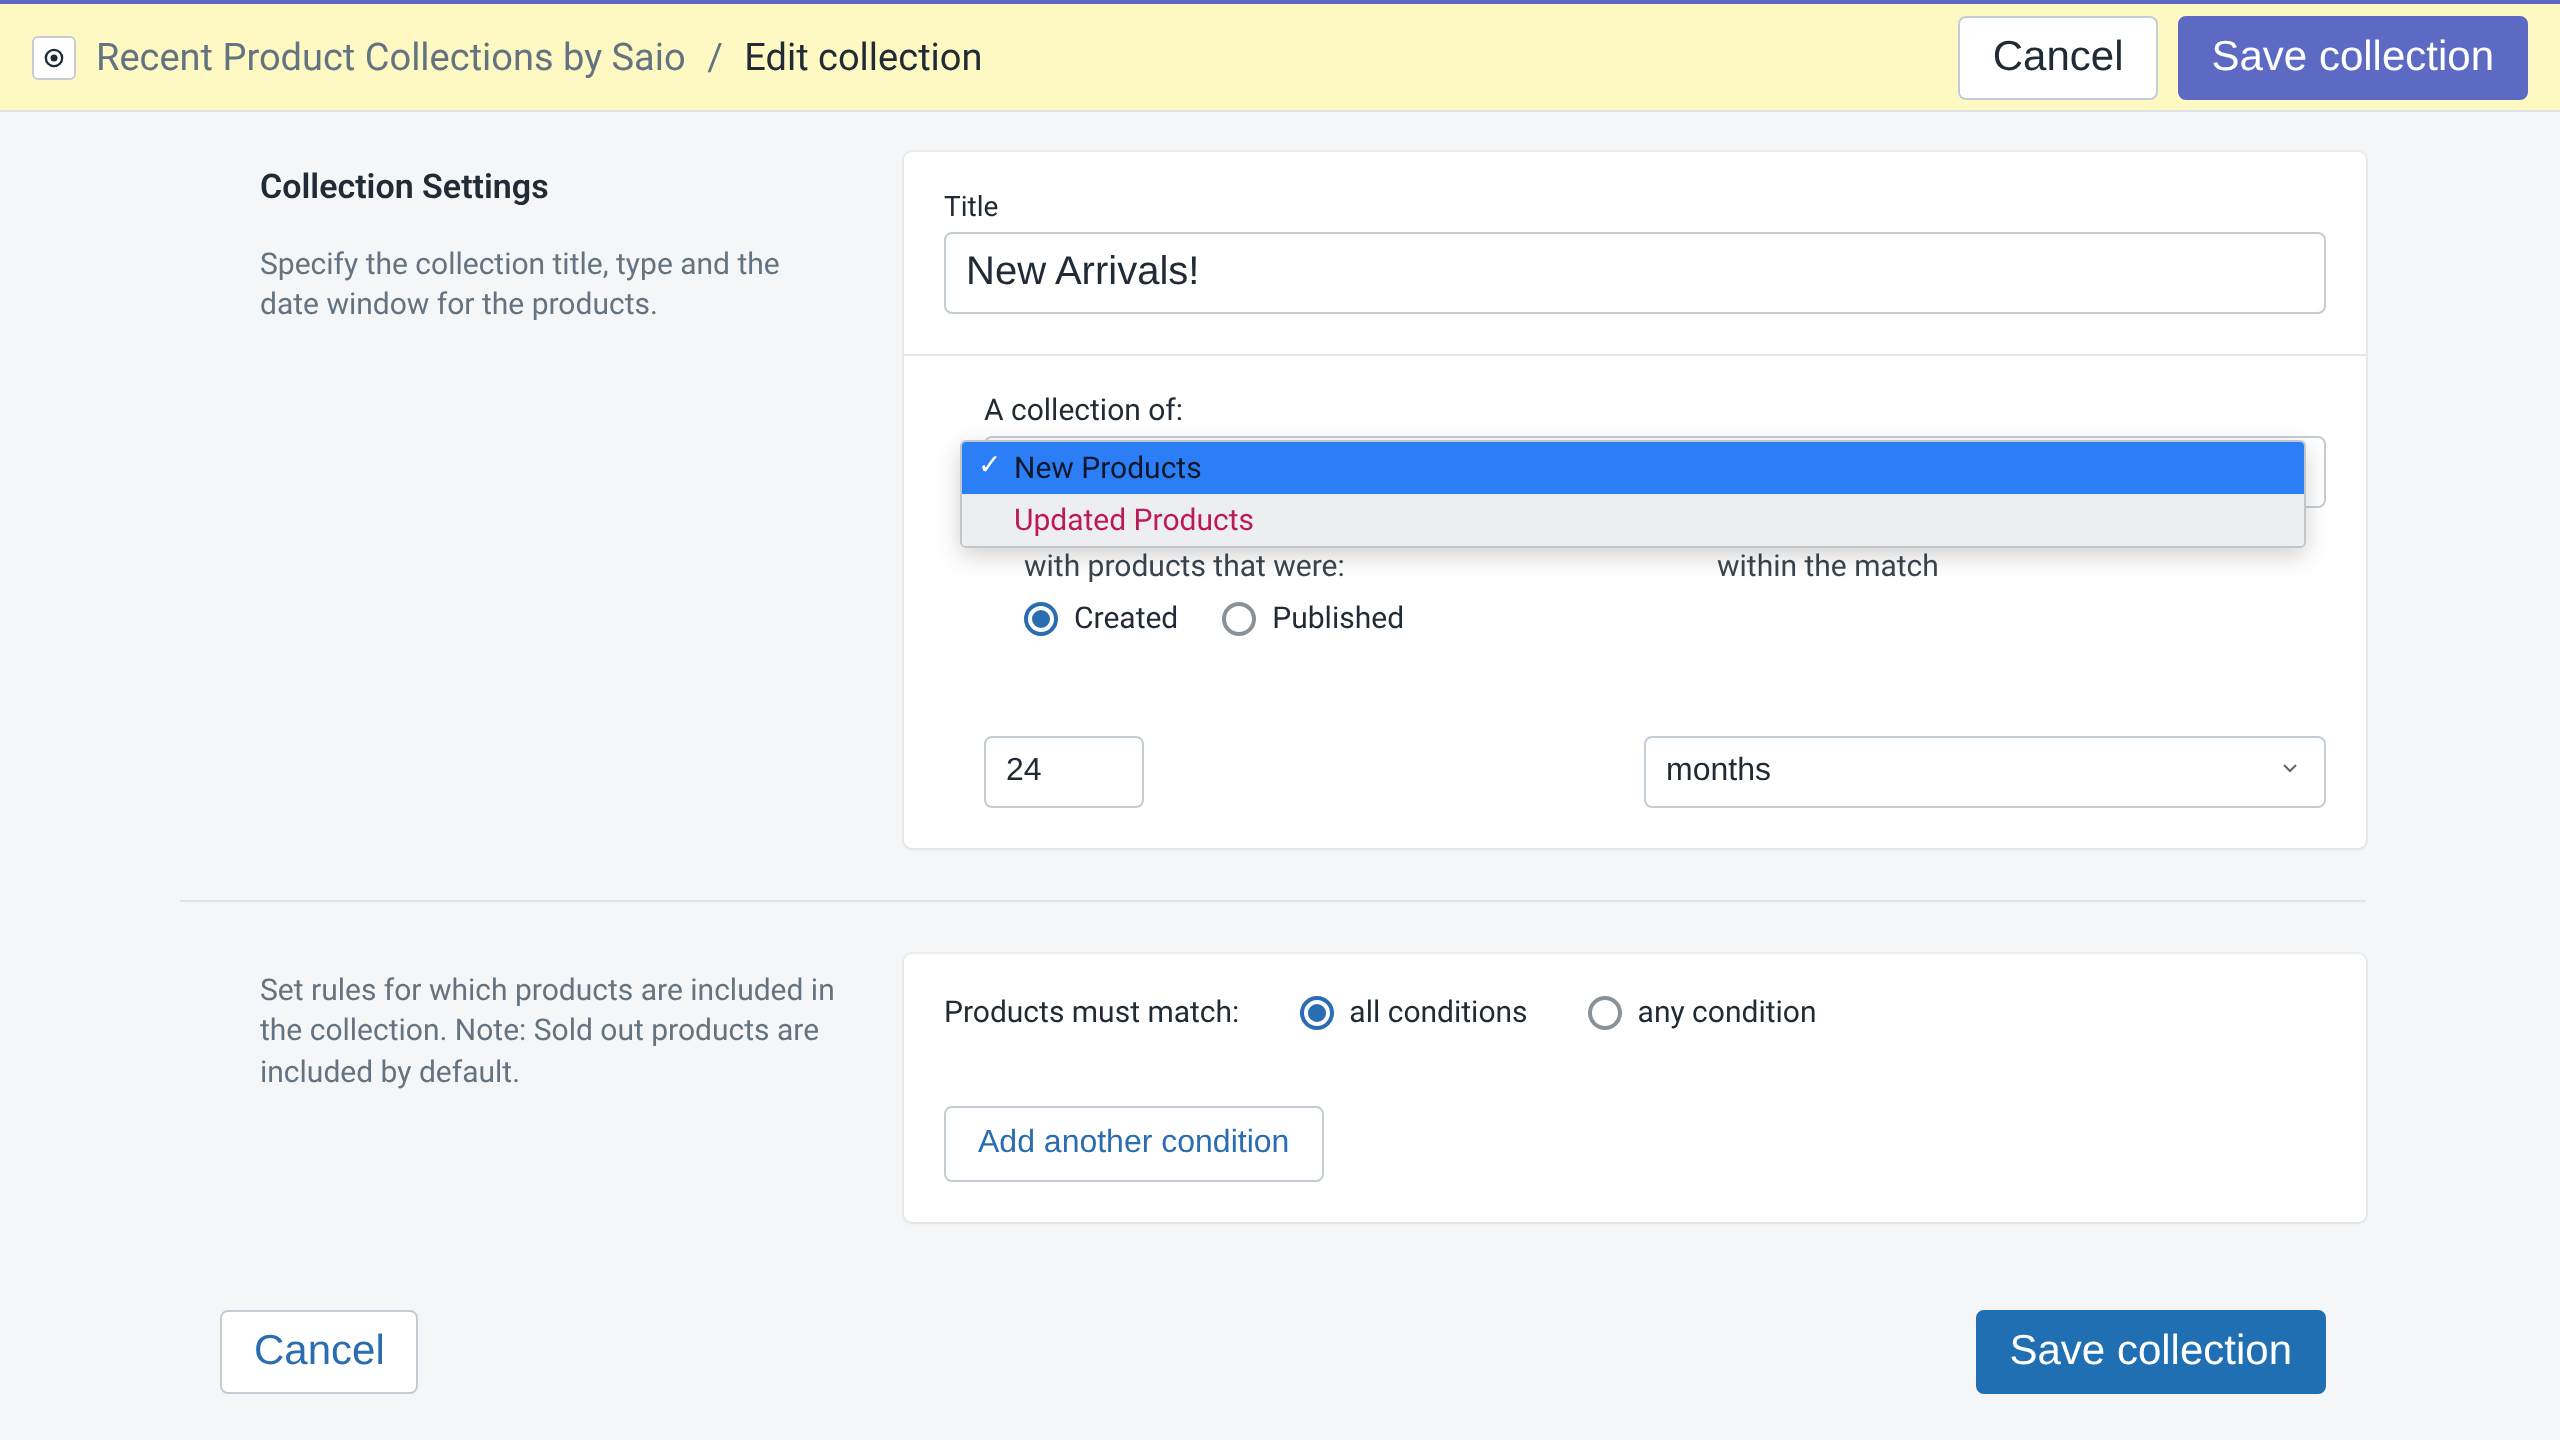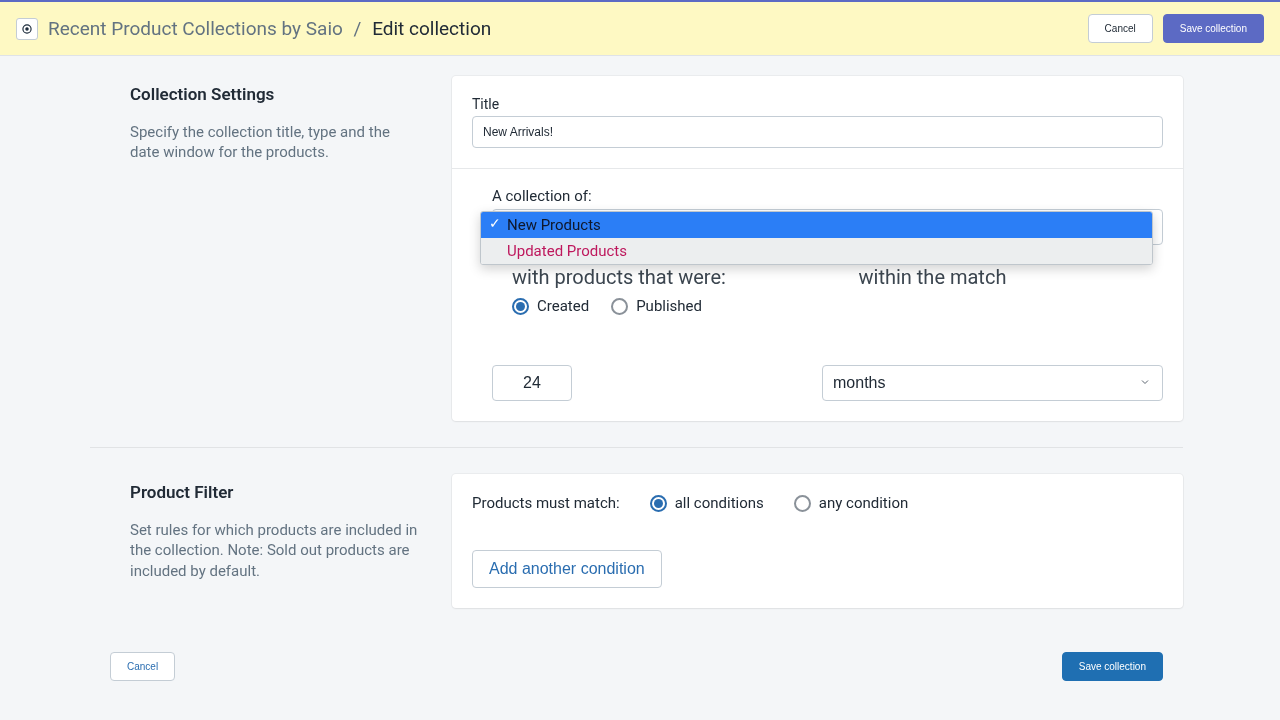--- a/index.html
+++ b/index.html
@@ -31,21 +31,21 @@
       background: #fff;
     }
     .app-icon svg { width: 14px; height: 14px; }
     .breadcrumb { font-size: 19px; color: #637381; }
     .breadcrumb .sep { margin: 0 6px; color: #637381; }
     .breadcrumb .current { color: #212b36; }
     .topbar-actions { display: flex; gap: 10px; }
     .btn {
       padding: 8px 16px;
       border-radius: 4px;
-      font-size: 10px;
+      font-size: 21px;
       cursor: pointer;
       border: 1px solid #c4cdd5;
       background: #fff;
       color: #212b36;
     }
     .btn-primary {
       background: #5c6ac4;
       color: #fff;
       border-color: #5c6ac4;
     }
@@ -94,21 +94,21 @@
       font-size: 14px;
       color: #212b36;
       margin-bottom: 4px;
       display: block;
     }
     .text-input, .select-input, .num-input {
       width: 100%;
       border: 1px solid #c4cdd5;
       border-radius: 4px;
       padding: 8px 10px;
-      font-size: 12px;
+      font-size: 20px;
       color: #212b36;
       background: #fff;
     }
 
     .card-subsection {
       border-top: 1px solid #e6e8ea;
       margin: 20px -20px 0 -20px;
       padding: 18px 20px 0 40px;
       position: relative;
     }
@@ -150,36 +150,36 @@
     }
     .dropdown-item.selected::before {
       content: "✓";
       position: absolute;
       left: 8px;
       top: 3px;
       font-size: 14px;
       color: #fff;
     }
 
-    .sublabel { font-size: 20px; color: #3c4650; margin-bottom: 8px; }
+    .sublabel { font-size: 15px; color: #3c4650; margin-bottom: 8px; }
 
     .radio-row { display: flex; gap: 22px; align-items: flex-start; margin-top: 6px; }
     .radio-opt { display: flex; align-items: center; gap: 8px; font-size: 15px; cursor: pointer; }
     .radio-circle {
       width: 17px; height: 17px; border-radius: 50%;
       border: 2px solid #8a9199;
       display: flex; align-items: center; justify-content: center;
       flex-shrink: 0;
     }
     .radio-circle.checked { border-color: #2a6db0; }
     .radio-circle.checked::after {
       content: ""; width: 9px; height: 9px; background: #2a6db0; border-radius: 50%;
     }
 
-    .num-input { width: 80px; text-align: center; font-size: 16px; }
+    .num-input { width: 80px; text-align: left; font-size: 16px; }
     .select-with-chevron {
       position: relative;
       display: flex; align-items: center;
     }
     .select-with-chevron .select-input { padding-right: 32px; font-size: 16px; }
     .chevron {
       position: absolute; right: 12px; pointer-events: none;
       color: #5c6570;
     }
 
@@ -270,21 +270,20 @@
             </div>
           </div>
         </div>
 
       </div>
     </div>
   </div>
 
   <div class="section">
     <div class="section-info">
-      <h2>Product Filter</h2>
       <p>Set rules for which products are included in the collection. Note: Sold out products are included by default.</p>
     </div>
     <div class="card">
       <div class="filter-row">
         <span>Products must match:</span>
         <div class="radio-opt">
           <span class="radio-circle checked"></span>
           <span>all conditions</span>
         </div>
         <div class="radio-opt">

